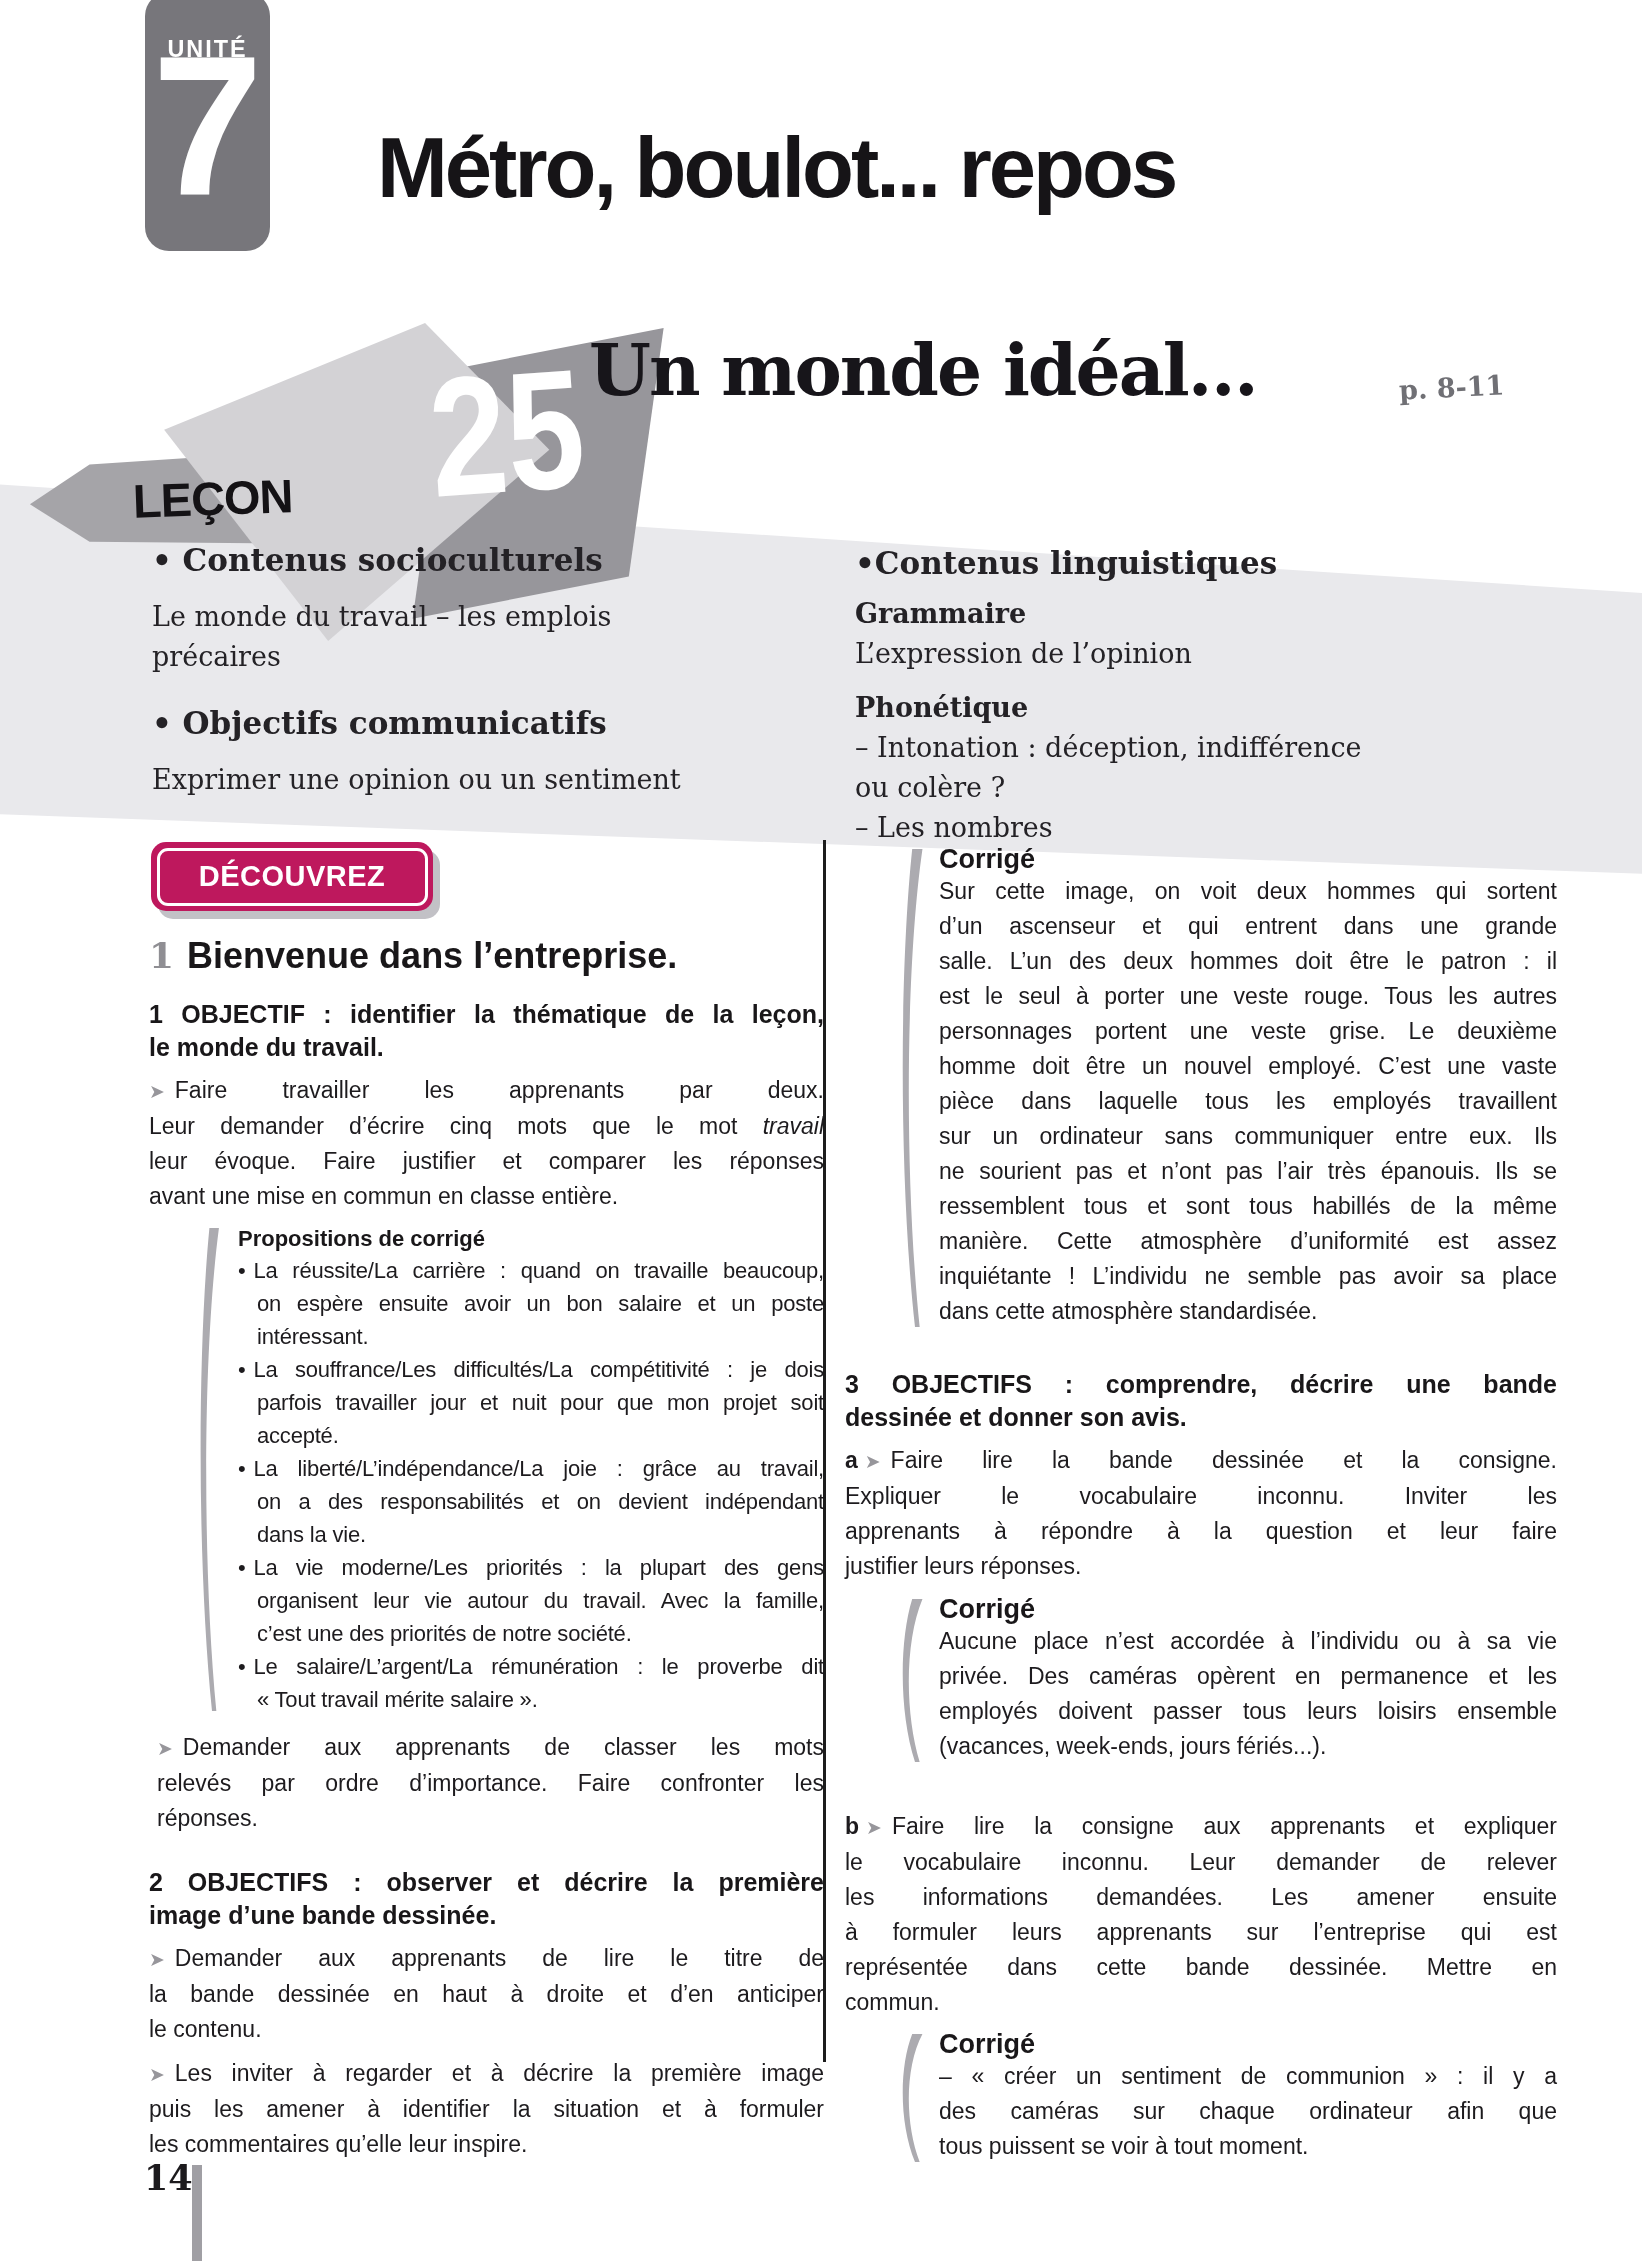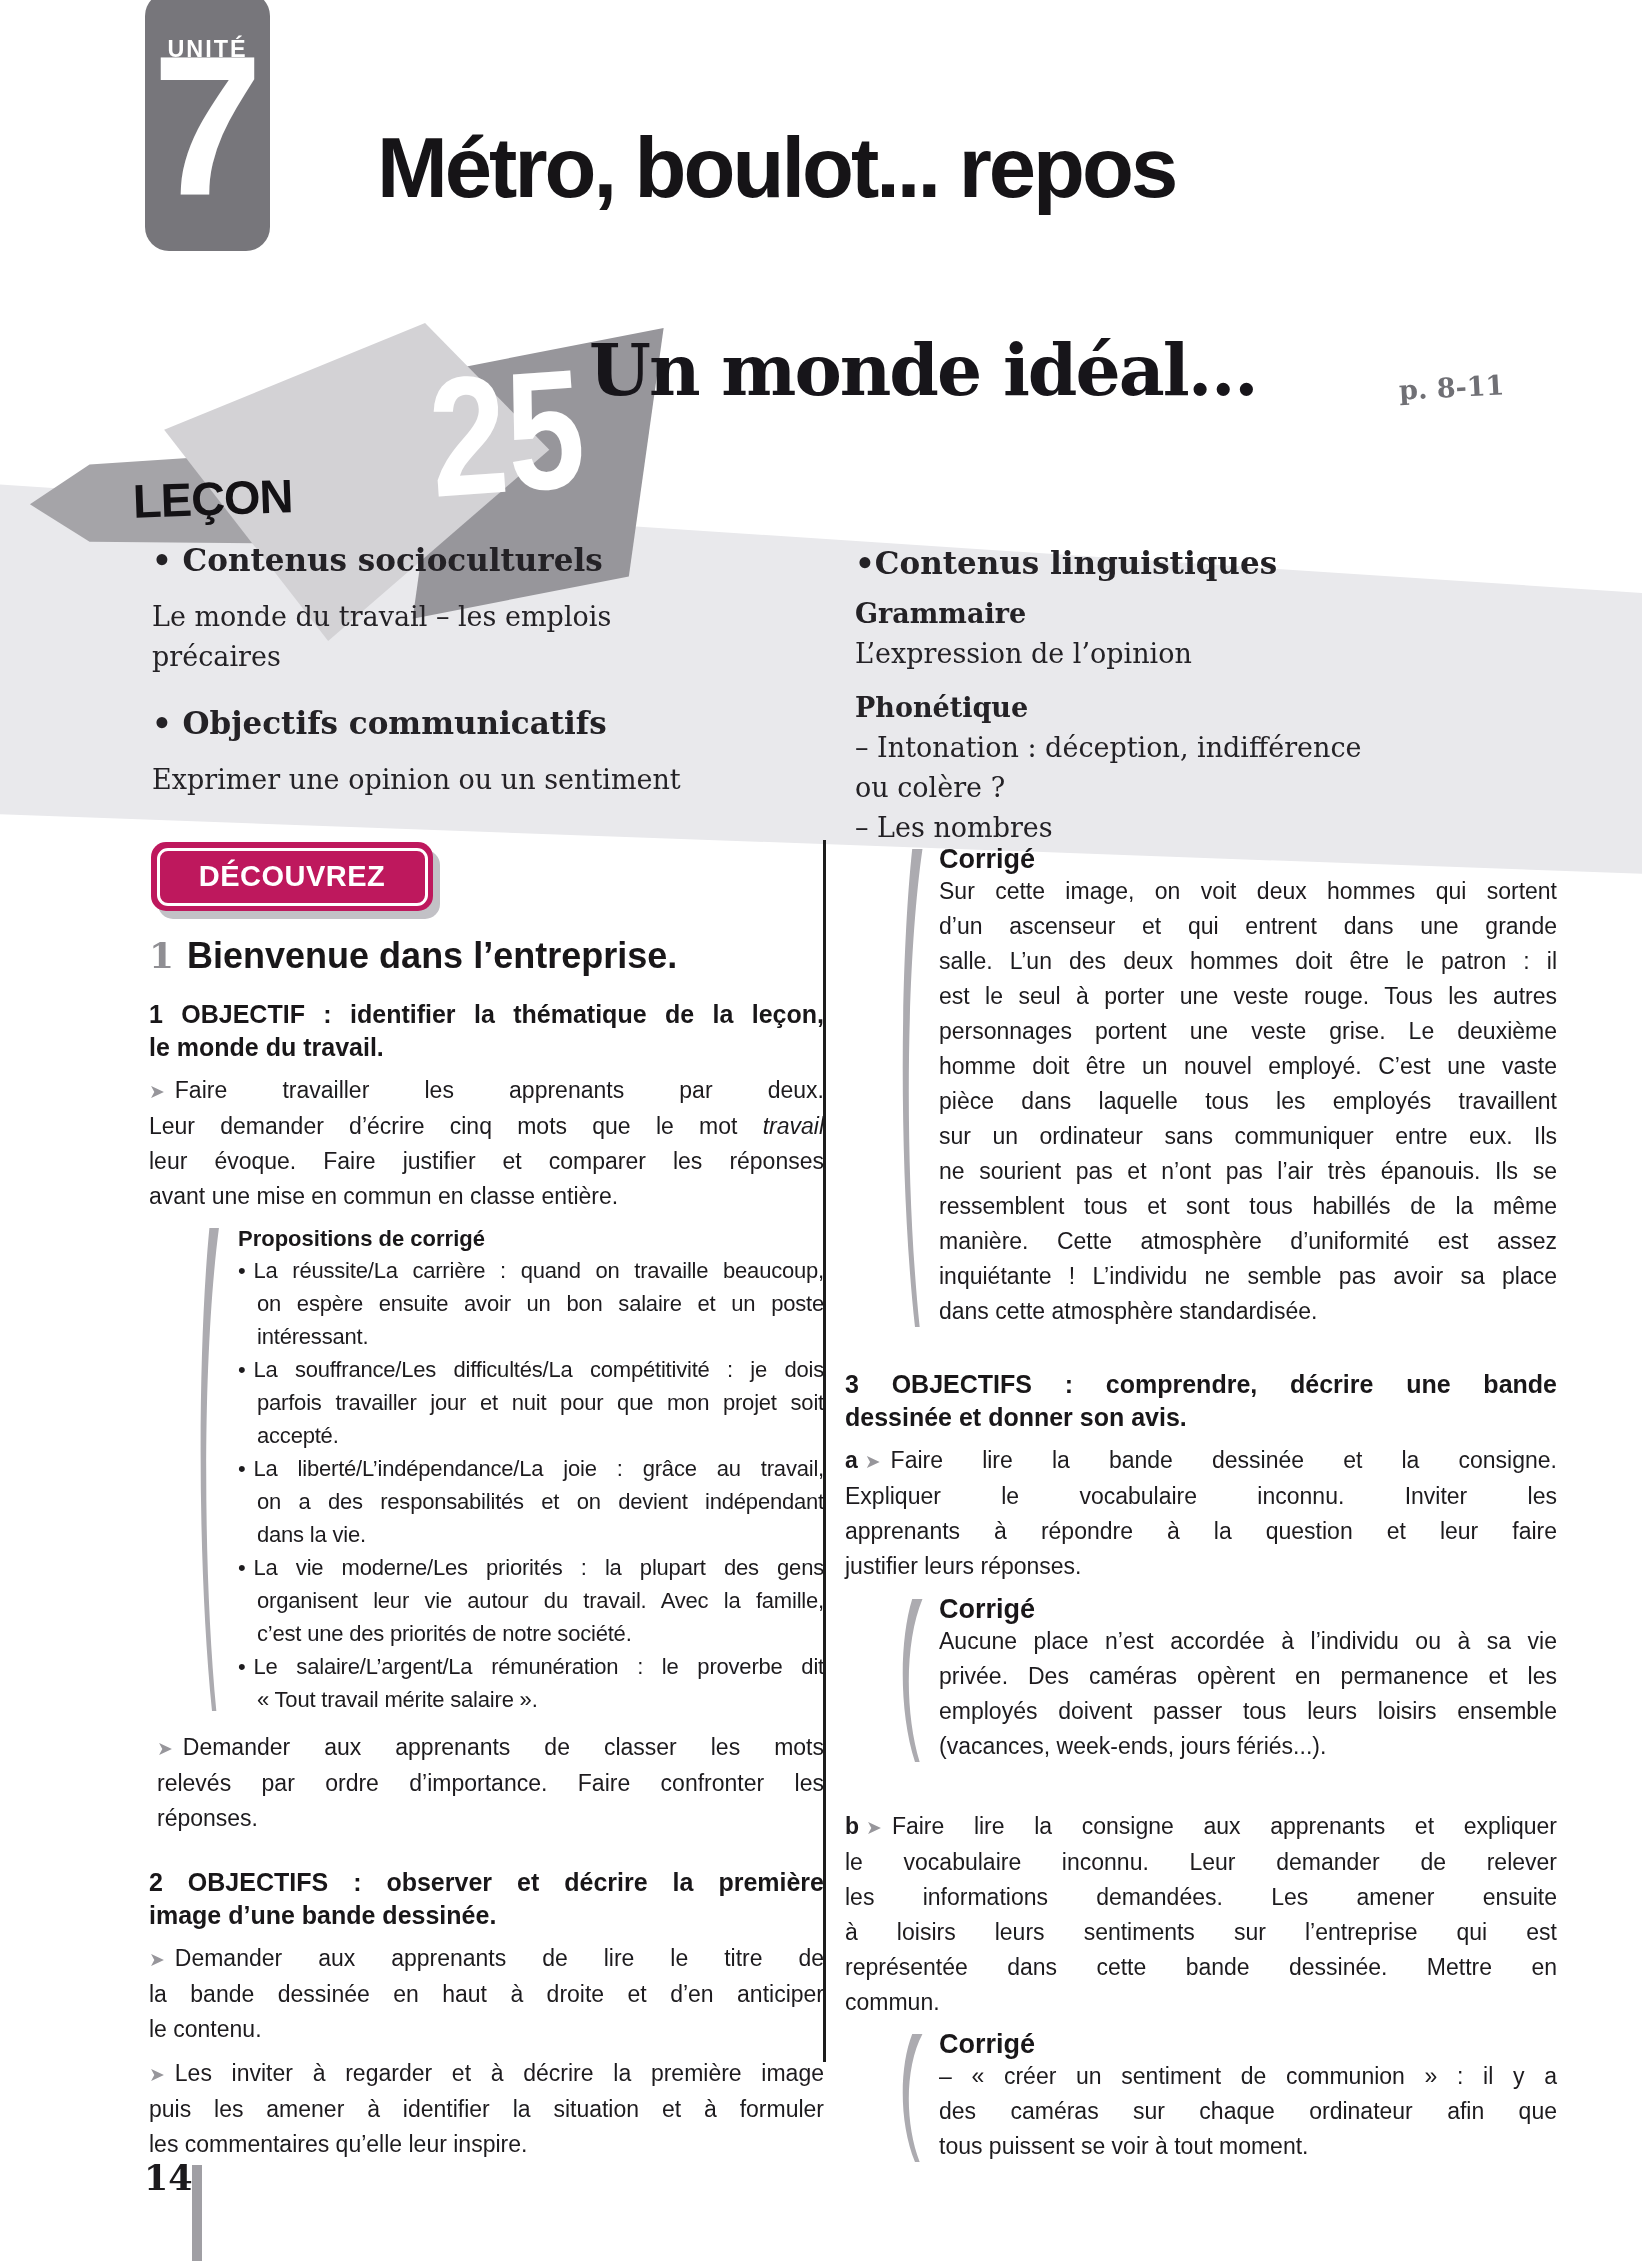--- a/index.html
+++ b/index.html
@@ -235,21 +235,21 @@
       <div class="cor-line jl">Aucune place n’est accordée à l’individu ou à sa vie</div>
       <div class="cor-line jl">privée. Des caméras opèrent en permanence et les</div>
       <div class="cor-line jl">employés doivent passer tous leurs loisirs ensemble</div>
       <div class="cor-line jl last">(vacances, week-ends, jours fériés...).</div>
     </div>
 
     <div class="para mb20">
       <div class="jl"><b class="plead">b</b><span class="arr">➤</span><span>Faire lire la consigne aux apprenants et expliquer</span></div>
       <div class="jl">le vocabulaire inconnu. Leur demander de relever</div>
       <div class="jl">les informations demandées. Les amener ensuite</div>
-      <div class="jl">à loisirs leurs sentiments sur l’entreprise qui est</div>
+      <div class="jl">à formuler leurs apprenants sur l’entreprise qui est</div>
       <div class="jl">représentée dans cette bande dessinée. Mettre en</div>
       <div class="jl last">commun.</div>
     </div>
 
     <div class="corrige">
       <svg class="curve" viewBox="0 0 60 1000" preserveAspectRatio="none">
         <path d="M46,0 C8,260 8,700 40,1000 L30,1000 C-4,700 -4,260 24,0 Z" fill="#acabb0"></path>
       </svg>
       <div class="cor-h">Corrigé</div>
       <div class="cor-line jl">– « créer un sentiment de communion » : il y a</div>

